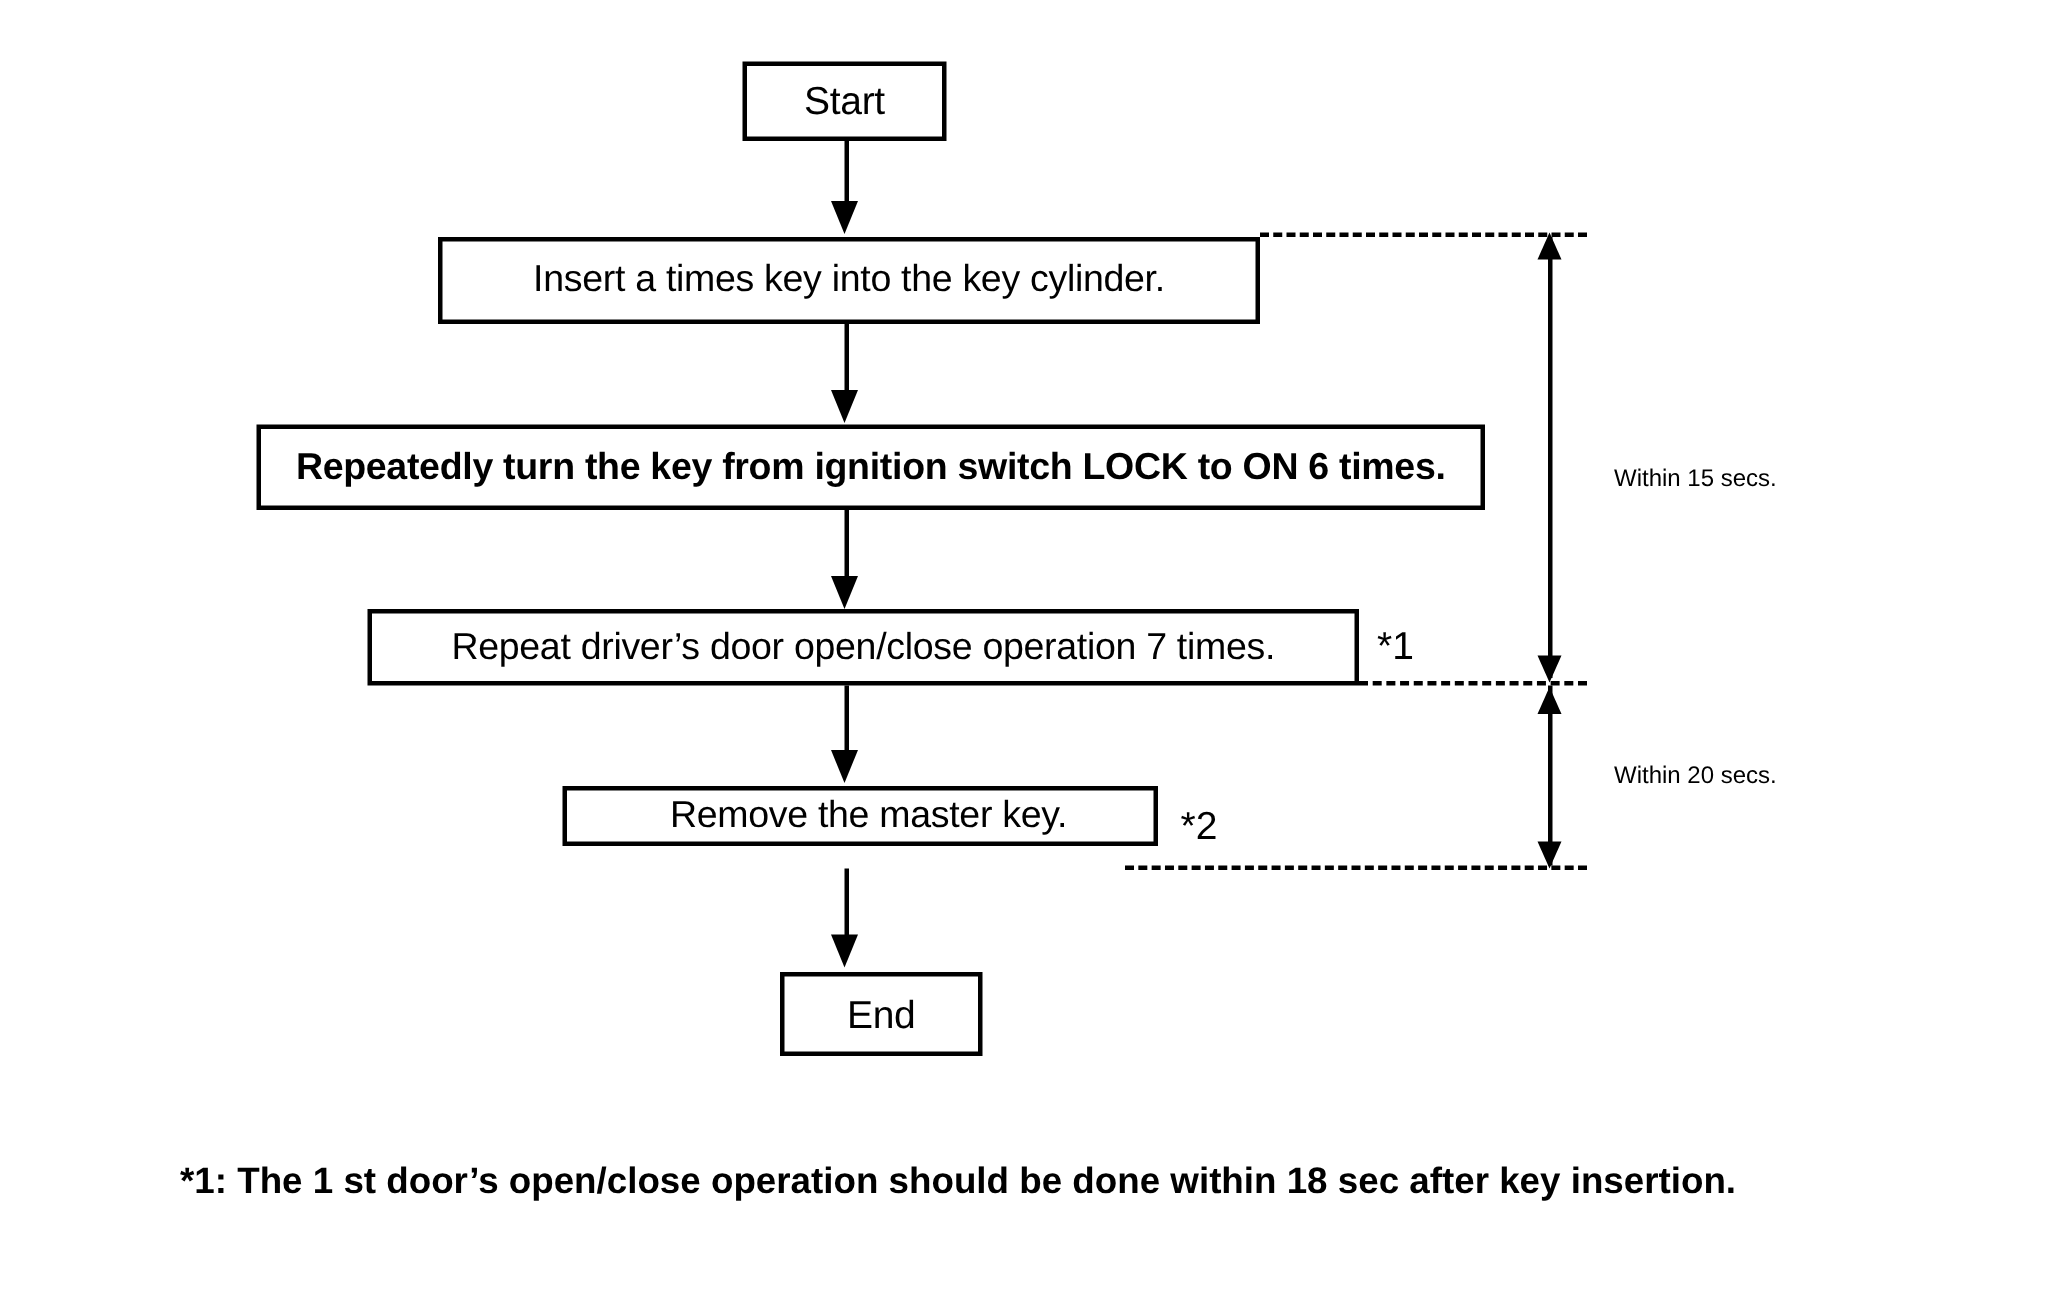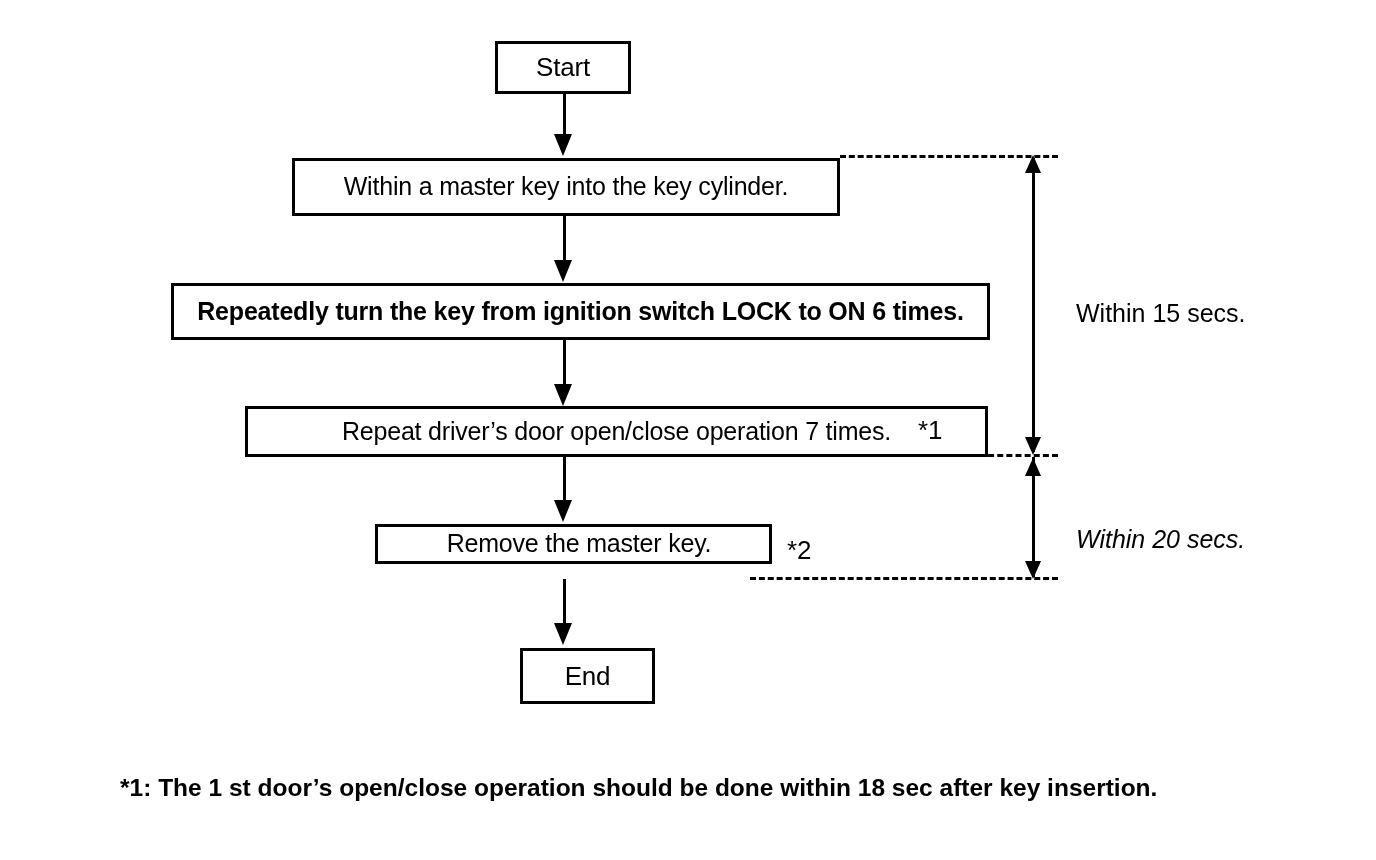--- a/index.html
+++ b/index.html
@@ -73,22 +73,23 @@
     position: absolute;
     width: 0; height: 0;
     border-left: 8px solid transparent;
     border-right: 8px solid transparent;
     border-top: 18px solid #000000;
   }
 
   
   .side-label {
     position: absolute;
-    font-size: 25px;
+    font-size: 16px;
     white-space: nowrap;
+    margin-top: 12px;
   }
   .star-label {
     position: absolute;
     font-size: 26px;
     white-space: nowrap;
   }
   .footnotes {
     position: absolute;
     font-size: 24.5px;
     line-height: 1.32;
@@ -103,34 +104,34 @@
 <div id="canvas">
 
   <div class="node node-term" style="left:495px; top:41px; width:136px; height:53px;">
     <span class="node-text">Start</span>
   </div>
 
   <div class="vline" style="left:563px; top:94px; height:48px;"></div>
   <div class="arrowhead" style="left:554px; top:134px;"></div>
 
   <div class="node" style="left:292px; top:158px; width:548px; height:58px;">
-    <span class="node-text">Within a master key into the key cylinder.</span>
+    <span class="node-text">Insert a times key into the key cylinder.</span>
   </div>
 
   <div class="vline" style="left:563px; top:216px; height:50px;"></div>
   <div class="arrowhead" style="left:554px; top:260px;"></div>
 
   <div class="node" style="left:171px; top:283px; width:819px; height:57px;font-weight:bold;">
     <span class="node-text">Repeatedly turn the key from ignition switch LOCK to ON 6 times.</span>
   </div>
 
   <div class="vline" style="left:563px; top:340px; height:50px;"></div>
   <div class="arrowhead" style="left:554px; top:384px;"></div>
 
-  <div class="node" style="left:245px; top:406px; width:743px; height:51px;text-align:right;">
+  <div class="node" style="left:245px; top:406px; width:661px; height:51px;text-align:right;">
     <span class="node-text">Repeat driver’s door open/close operation 7 times.</span>
   </div>
   <div class="star-label" style="left:918px; top:415px;">*1</div>
 
   <div class="vline" style="left:563px; top:457px; height:50px;"></div>
   <div class="arrowhead" style="left:554px; top:500px;"></div>
 
   <div class="node" style="left:375px; top:524px; width:397px; height:40px;padding-left:11px;">
     <span class="node-text">Remove the master key.</span>
   </div>
@@ -147,19 +148,19 @@
   <div class="dashline" style="left:906px; top:454px; width:152px;"></div>
   <div class="dimline" style="left:1032px; top:158px; height:294px;"></div>
   <div class="dim-up" style="left:1025px; top:155px;"></div>
   <div class="dim-down" style="left:1025px; top:437px;"></div>
   <div class="side-label" style="left:1076px; top:299px;">Within 15 secs.</div>
 
   <div class="dashline" style="left:750px; top:577px; width:308px;"></div>
   <div class="dimline" style="left:1032px; top:457px; height:120px;"></div>
   <div class="dim-up" style="left:1025px; top:458px;"></div>
   <div class="dim-down" style="left:1025px; top:561px;"></div>
-  <div class="side-label" style="left:1076px; top:525px;font-style:italic;">Within 20 secs.</div>
+  <div class="side-label" style="left:1076px; top:497px;">Within 20 secs.</div>
 
   <div class="footnotes" style="left:120px; top:772px;">
     <span class="footnote-line">*1: The 1 st door’s open/close operation should be done within 18 sec after key insertion.</span>
   </div>
 
 </div>
 
 </body></html>

